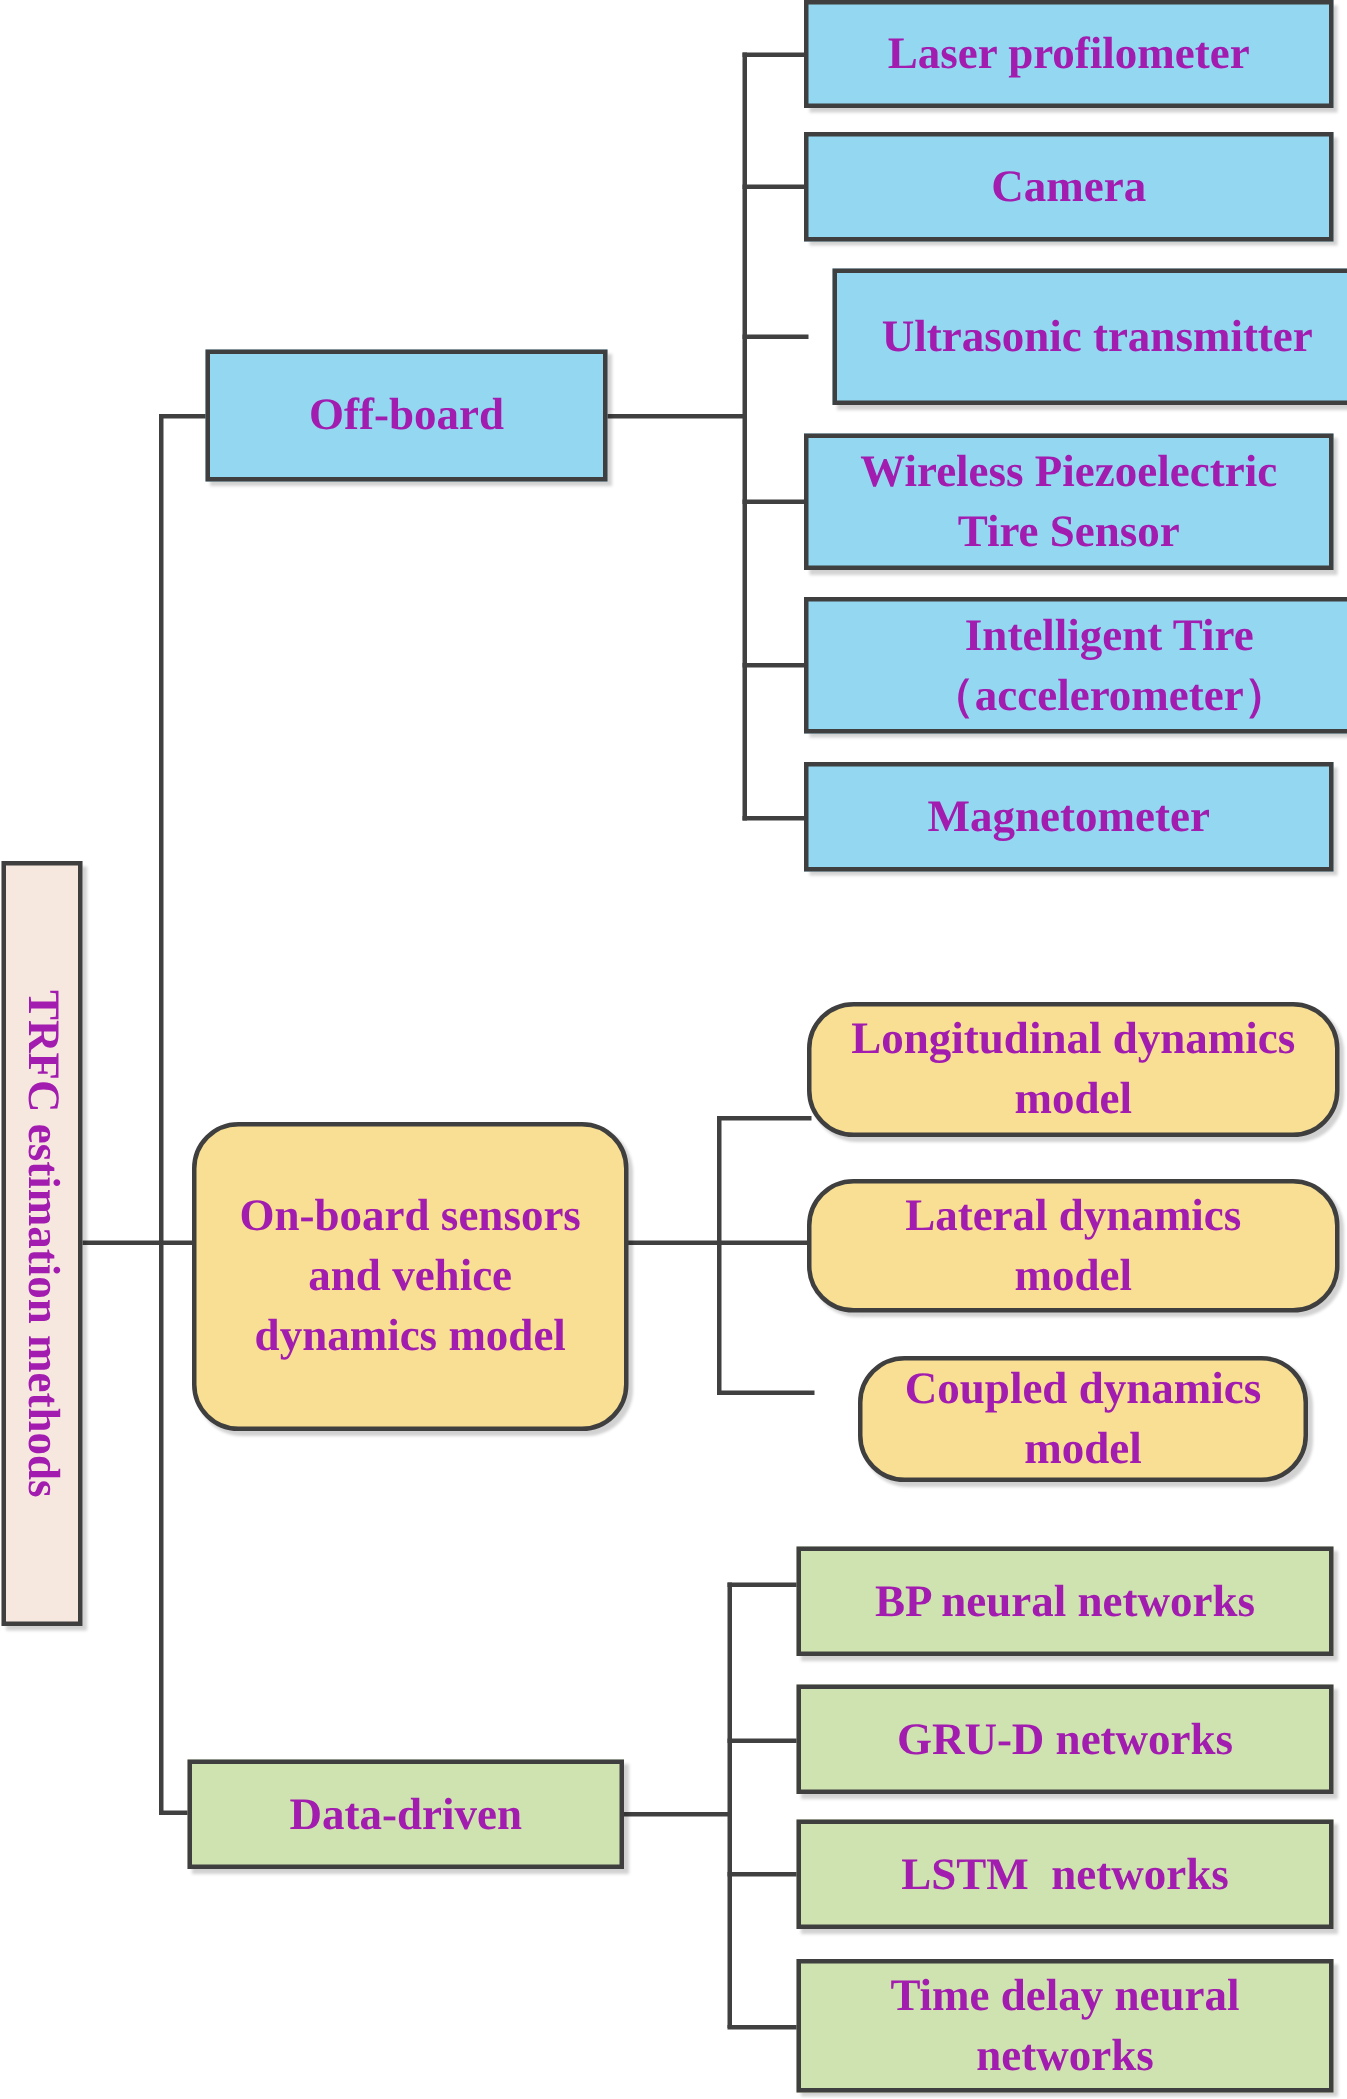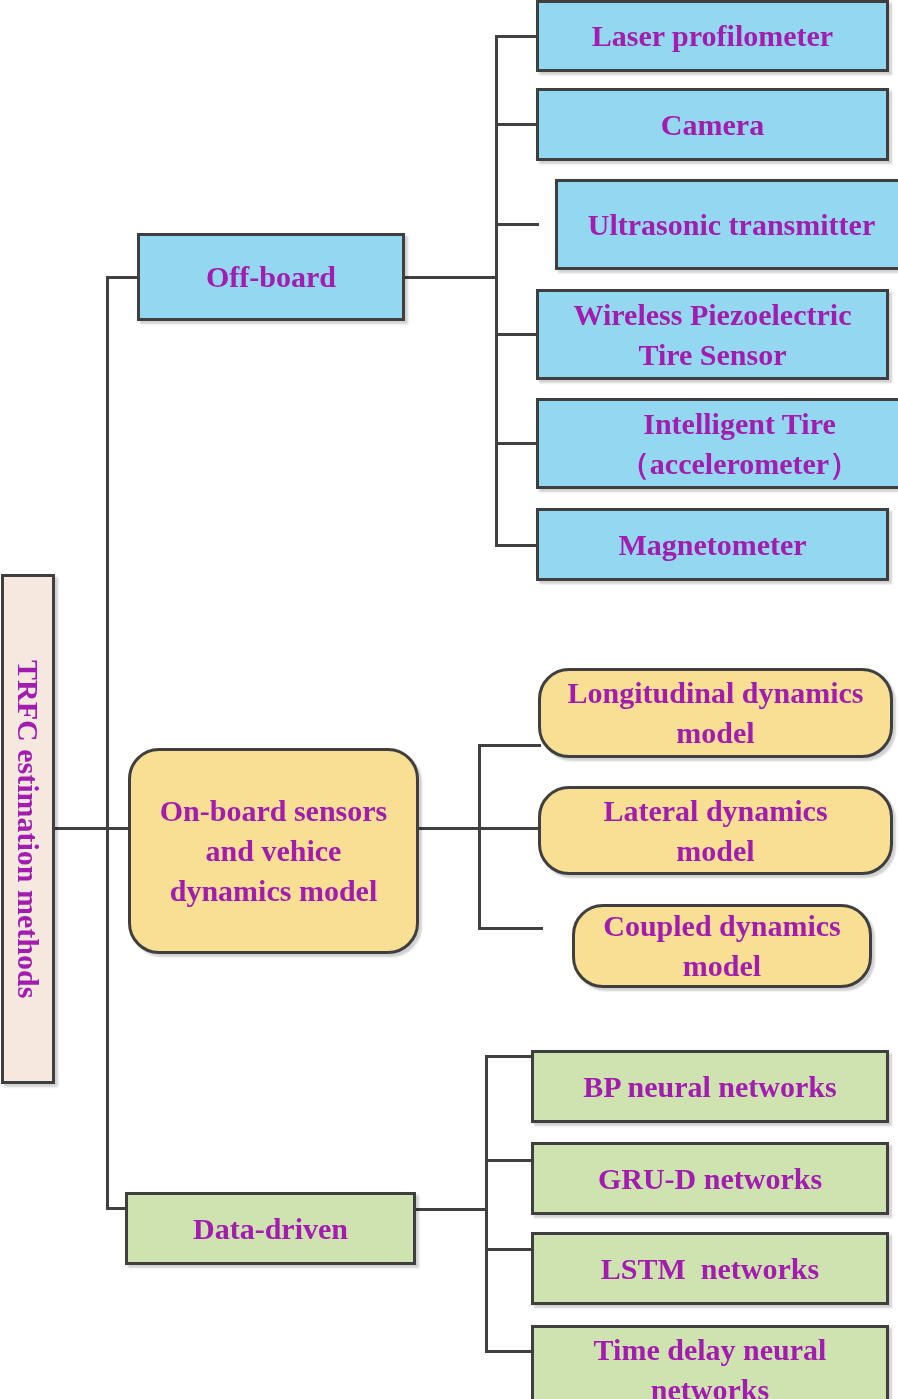--- a/index.html
+++ b/index.html
@@ -4,21 +4,21 @@
 <style>
   html, body { margin:0; padding:0; background:#ffffff; }
   body { width:898px; height:1399px; position:relative; overflow:hidden;
          font-family:"Liberation Serif", "DejaVu Serif", serif; }
   .box { position:absolute; box-sizing:border-box; border:3px solid #3f3f3f;
          box-shadow:3px 3px 2px rgba(0,0,0,0.18);
          display:flex; align-items:center; justify-content:center; text-align:center;
          font-weight:bold; color:#a21caf; font-size:30px; line-height:40px; }
   .blue { background:#94d7f1; }
   .yellow { background:#f8df93;border-radius:31px; }
-  .green { background:#cfe3b1;margin-top:19px; }
+  .green { background:#cfe3b1; }
   .root { background:#f7e8df; }
   .line { position:absolute; background:#404040; }
   .h { height:3px; }
   .v { width:3px; }
   .root-label { writing-mode:vertical-rl; font-size:30px; white-space:nowrap; }
   .lbl { display:block; }
 </style>
 </head>
 <body>
 

